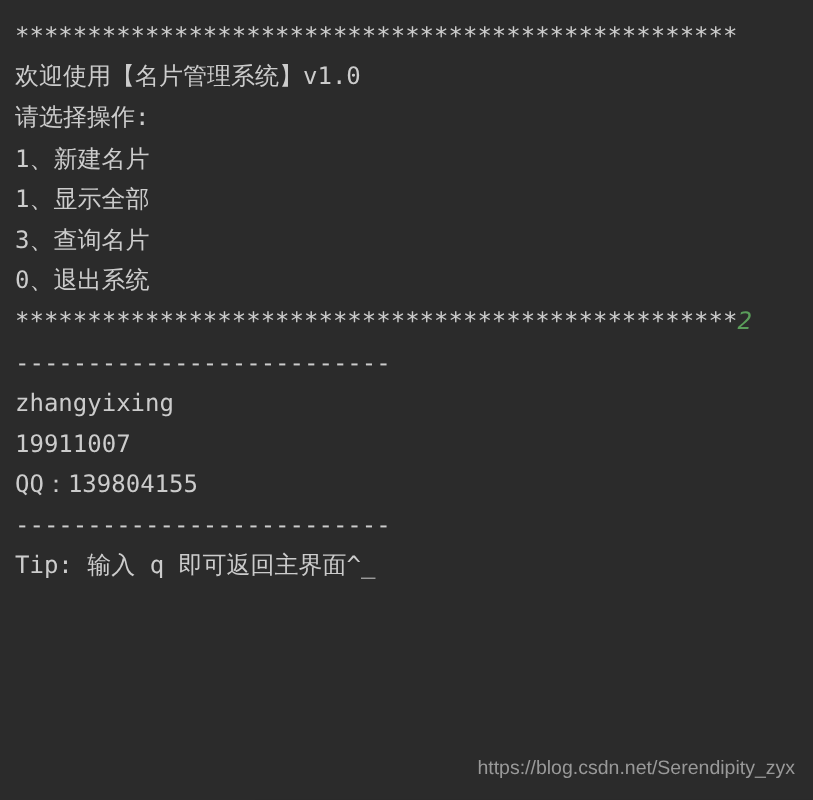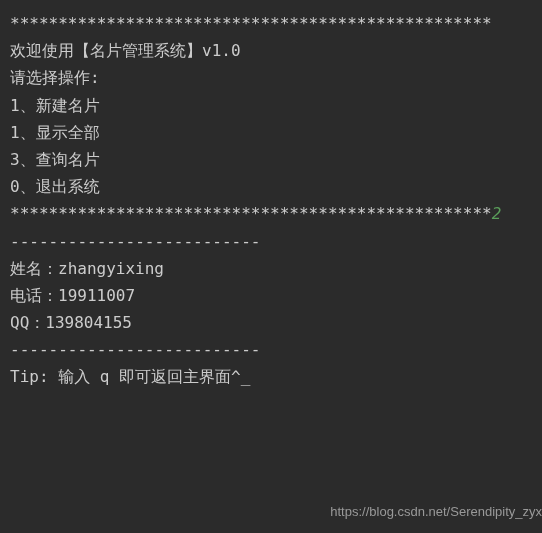--- a/index.html
+++ b/index.html
@@ -19,21 +19,21 @@
     .line {
       white-space: pre;
     }
     .user-input {
       color: #5a9e5a;
       font-style: italic;
     }
     .watermark {
       position: absolute;
       bottom: 10px;
-      right: 0;
+      right: 12px;
       color: #999999;
       font-size: 13px;
       font-family: Arial, sans-serif;
     }
     .field {
       display: flex;
     }
     .field-label {
       white-space: pre;
     }
@@ -46,25 +46,23 @@
 <div class="line"></div>
 <div class="line">请选择操作:</div>
 <div class="line">1、新建名片</div>
 <div class="line">1、显示全部</div>
 <div class="line">3、查询名片</div>
 <div class="line"></div>
 <div class="line">0、退出系统</div>
 <div class="line"><span>**************************************************</span><span class="user-input">2</span></div>
 <div class="line">--------------------------</div>
 <div class="field">
-  <span class="field-label">姓名：</span>
   <span>zhangyixing</span>
 </div>
 <div class="field">
-  <span class="field-label">电话：</span>
   <span>19911007</span>
 </div>
 <div class="field">
   <span class="field-label">QQ：</span>
   <span>139804155</span>
 </div>
 <div class="field">
 </div>
 <div class="line">--------------------------</div>
 <div class="line"></div>

